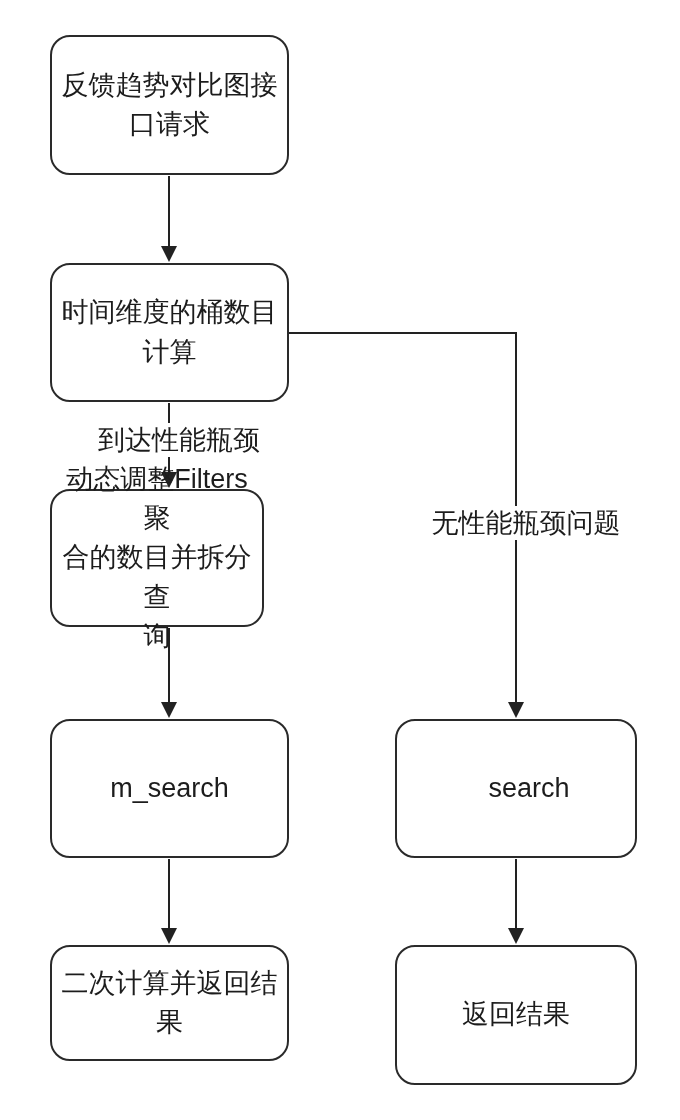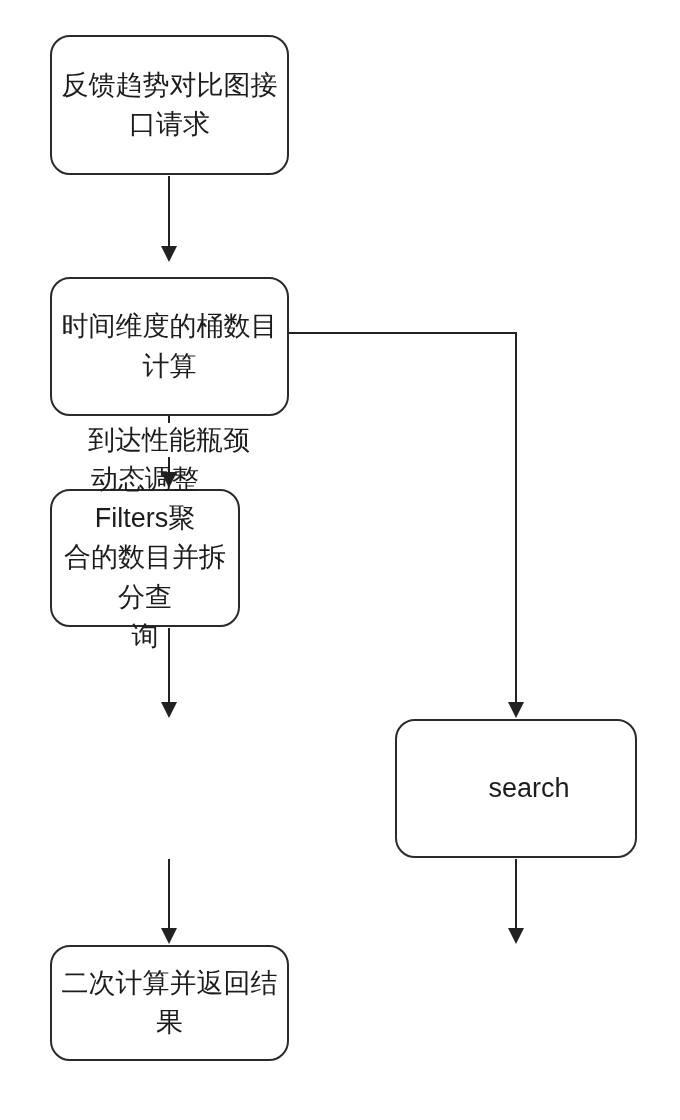--- a/index.html
+++ b/index.html
@@ -28,35 +28,36 @@
     align-items: center;
     justify-content: center;
     text-align: center;
     font-size: 27px;
     line-height: 1.45;
     color: #1c1c1c;
     white-space: pre-line;
     padding: 4px 6px;
   }
   .n1 { left: 50px;  top: 35px;  width: 239px; height: 140px; }
-  .n2 { left: 50px;  top: 277px; width: 239px; height: 139px; }
-  .n3 { left: 50px;  top: 489px; width: 190px; height: 138px; }
+  .n2 { left: 50px;  top: 263px; width: 239px; height: 139px; }
+  .n3 { left: 50px;  top: 489px; width: 214px; height: 138px; }
   .n4 { left: 50px;  top: 719px; width: 239px; height: 139px; }
   .n5 { left: 50px;  top: 945px; width: 239px; height: 116px; }
   .n6 { left: 395px; top: 719px; width: 242px; height: 139px; padding-left: 32px; }
   .n7 { left: 395px; top: 945px; width: 242px; height: 140px; }
   .edge-label {
     position: absolute;
     transform: translateX(-50%);
     background: #ffffff;
     color: #1c1c1c;
     font-size: 27px;
     line-height: 34px;
     padding: 0 5px;
     white-space: nowrap;
+    margin-left: 10px;
   }
   .el1 { left: 169px; top: 423px; }
   .el2 { left: 516px; top: 506px; }
 </style>
 </head>
 <body>
 
 <div class="canvas">
 
   <svg class="edges" viewBox="0 0 680 1120" xmlns="http://www.w3.org/2000/svg">
@@ -80,19 +81,22 @@
     <polygon points="508,928 524,928 516,944"></polygon>
   </svg>
 
   <div class="node n1">反馈趋势对比图接
 口请求</div>
   <div class="node n2">时间维度的桶数目
 计算</div>
   <div class="node n3">动态调整Filters聚
 合的数目并拆分查
 询</div>
+  <div class="node n4">m_search</div>
   <div class="node n5">二次计算并返回结
 果</div>
   <div class="node n6">search</div>
+  <div class="node n7">返回结果</div>
 
   <div class="edge-label el1">到达性能瓶颈</div>
+  <div class="edge-label el2">无性能瓶颈问题</div>
 
 </div>
 
 </body></html>

